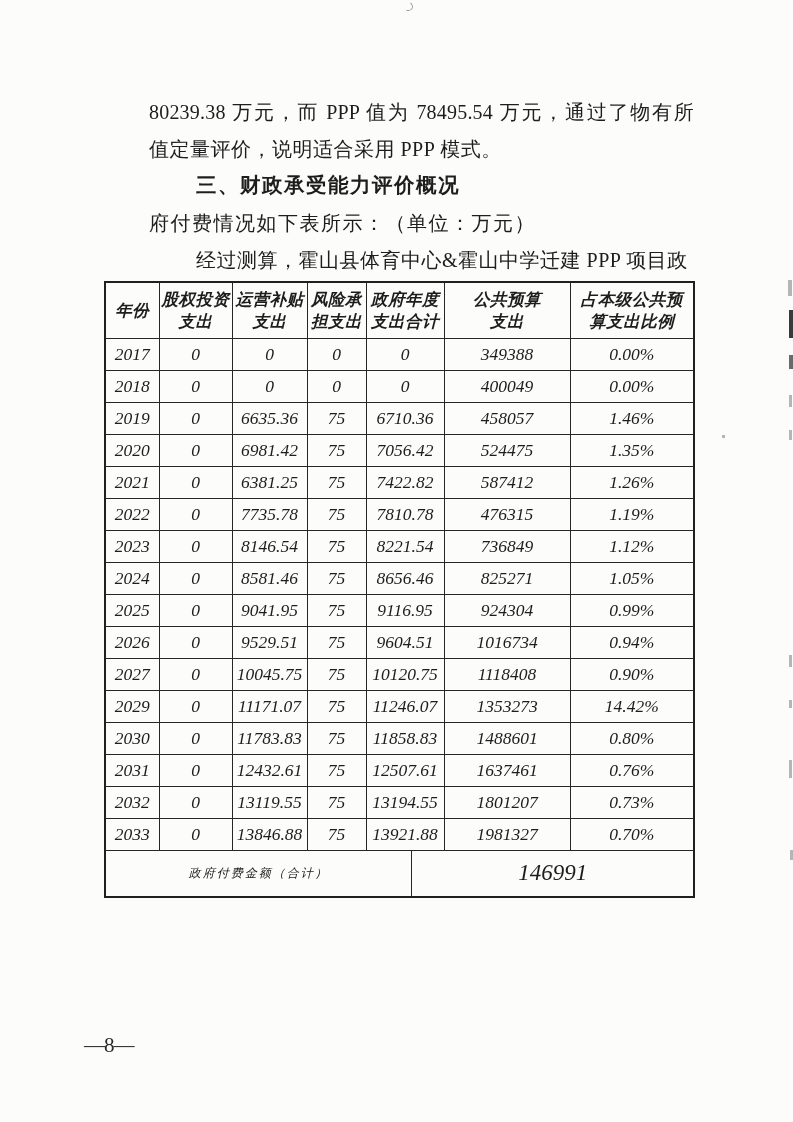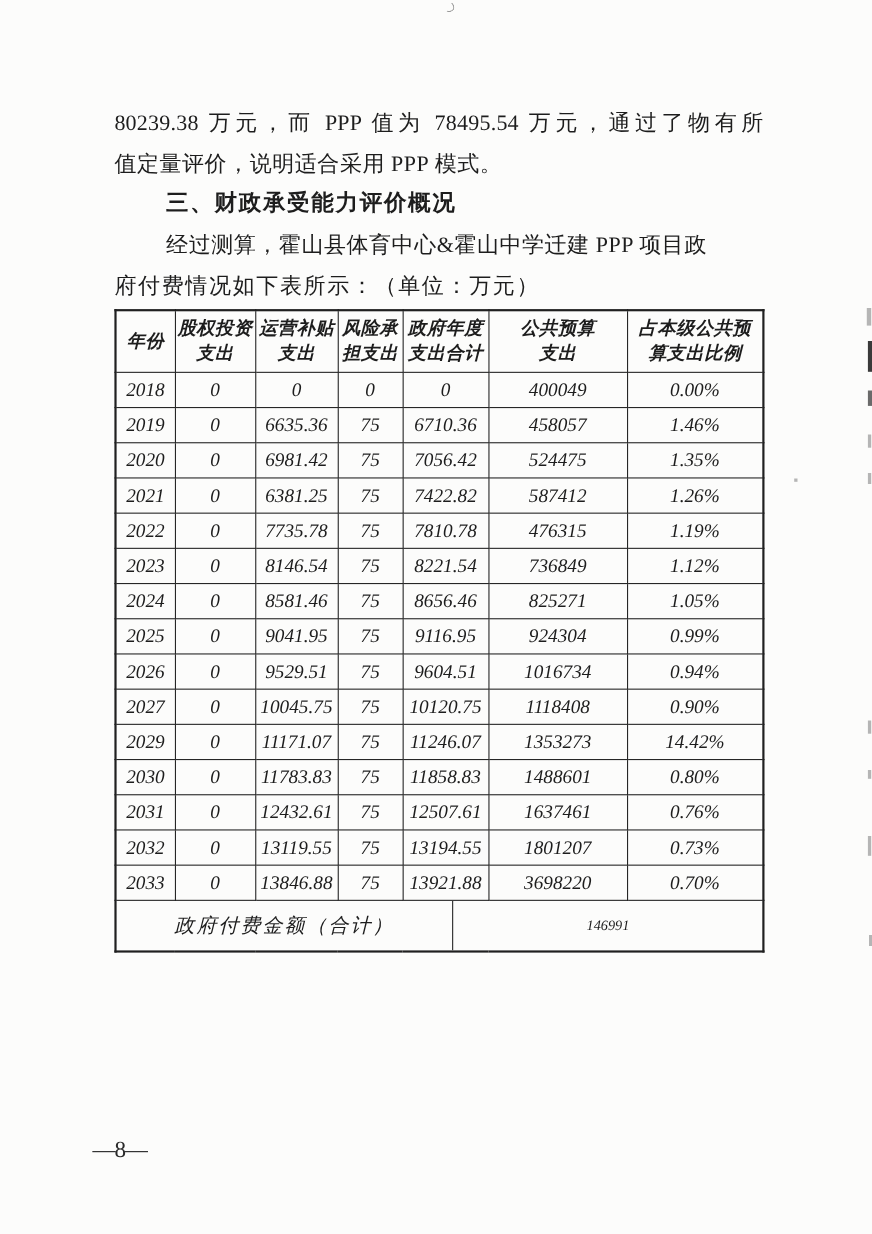--- a/index.html
+++ b/index.html
@@ -13,21 +13,21 @@
   }
   .page { position: absolute; inset: 0; }
 
   
   .body-text {
     position: absolute;
     left: 104px; top: 94px; width: 590px;
     font-size: 20px;
     line-height: 37px;
   }
-  .tline { height: 37px; white-space: nowrap; letter-spacing: 0.5px; }
+  .tline { height: 37px; white-space: nowrap; letter-spacing: 0.5px; margin-left: 45px; }
   .tline.justify {
     white-space: normal;
     text-align: justify;
     text-align-last: justify;
     letter-spacing: 0.2px;
   }
   .tline.heading {
     font-family: Liberation Mono, monospace;
     font-weight: 700;
     font-size: 20.5px;
@@ -64,26 +64,26 @@
     height: 32px;
     font-family: "Liberation Serif", "DejaVu Serif", serif;
     font-size: 17.5px;
   }
   .footer-cell { padding: 0; height: 47px; }
   .footer-flex { display: flex; width: 100%; height: 100%; }
   .footer-label {
     width: 52.2%;
     border-right: 1.5px solid #262626;
     display: flex; align-items: center; justify-content: center;
-    font-size: 18px; letter-spacing: 2px;
+    font-size: 12px; letter-spacing: 2px;
   }
   .footer-total {
     flex: 1;
     display: flex; align-items: center; justify-content: center;
-    font-size: 13px;
+    font-size: 23px;
   }
 
   
   .page-number {
     position: absolute;
     left: 84px; top: 1033px;
     font-size: 21px;
     letter-spacing: -1px;
     color: #2a2a2a;
   }
@@ -117,22 +117,22 @@
   <div class="artifact light" style="left:789px; top:655px; width:3px; height:12px;"></div>
   <div class="artifact light" style="left:789px; top:700px; width:3px; height:8px;"></div>
   <div class="artifact light" style="left:789px; top:760px; width:3px; height:18px;"></div>
   <div class="artifact light" style="left:790px; top:850px; width:3px; height:10px;"></div>
   <div class="artifact light" style="left:722px; top:435px; width:3px; height:3px;"></div>
 
   <div class="body-text">
     <div class="tline justify">80239.38 万元，而 PPP 值为 78495.54 万元，通过了物有所</div>
     <div class="tline">值定量评价，说明适合采用 PPP 模式。</div>
     <div class="tline heading">三、财政承受能力评价概况</div>
+    <div class="tline spread">府付费情况如下表所示：（单位：万元）</div>
     <div class="tline indent">经过测算，霍山县体育中心&amp;霍山中学迁建 PPP 项目政</div>
-    <div class="tline spread">府付费情况如下表所示：（单位：万元）</div>
   </div>
 
   <table class="paytable">
     <colgroup>
       <col style="width:54px">
       <col style="width:73px">
       <col style="width:75px">
       <col style="width:59px">
       <col style="width:78px">
       <col style="width:126px">
@@ -150,20 +150,29 @@
         <th>政府年度
 支出合计</th>
         <th>公共预算
 支出</th>
         <th>占本级公共预
 算支出比例</th>
       </tr>
     </thead>
     <tbody>
         <tr>
+          <td>2017</td>
+          <td>0</td>
+          <td>0</td>
+          <td>0</td>
+          <td>0</td>
+          <td>349388</td>
+          <td>0.00%</td>
+        </tr>
+        <tr>
           <td>2018</td>
           <td>0</td>
           <td>0</td>
           <td>0</td>
           <td>0</td>
           <td>400049</td>
           <td>0.00%</td>
         </tr>
         <tr>
           <td>2019</td>
@@ -281,21 +290,21 @@
           <td>13194.55</td>
           <td>1801207</td>
           <td>0.73%</td>
         </tr>
         <tr>
           <td>2033</td>
           <td>0</td>
           <td>13846.88</td>
           <td>75</td>
           <td>13921.88</td>
-          <td>3698220</td>
+          <td>1981327</td>
           <td>0.70%</td>
         </tr>
       </tbody>
     <tfoot>
       <tr>
         <td class="footer-cell" colspan="7">
           <div class="footer-flex">
             <div class="footer-label">政府付费金额（合计）</div>
             <div class="footer-total">146991</div>
           </div>

